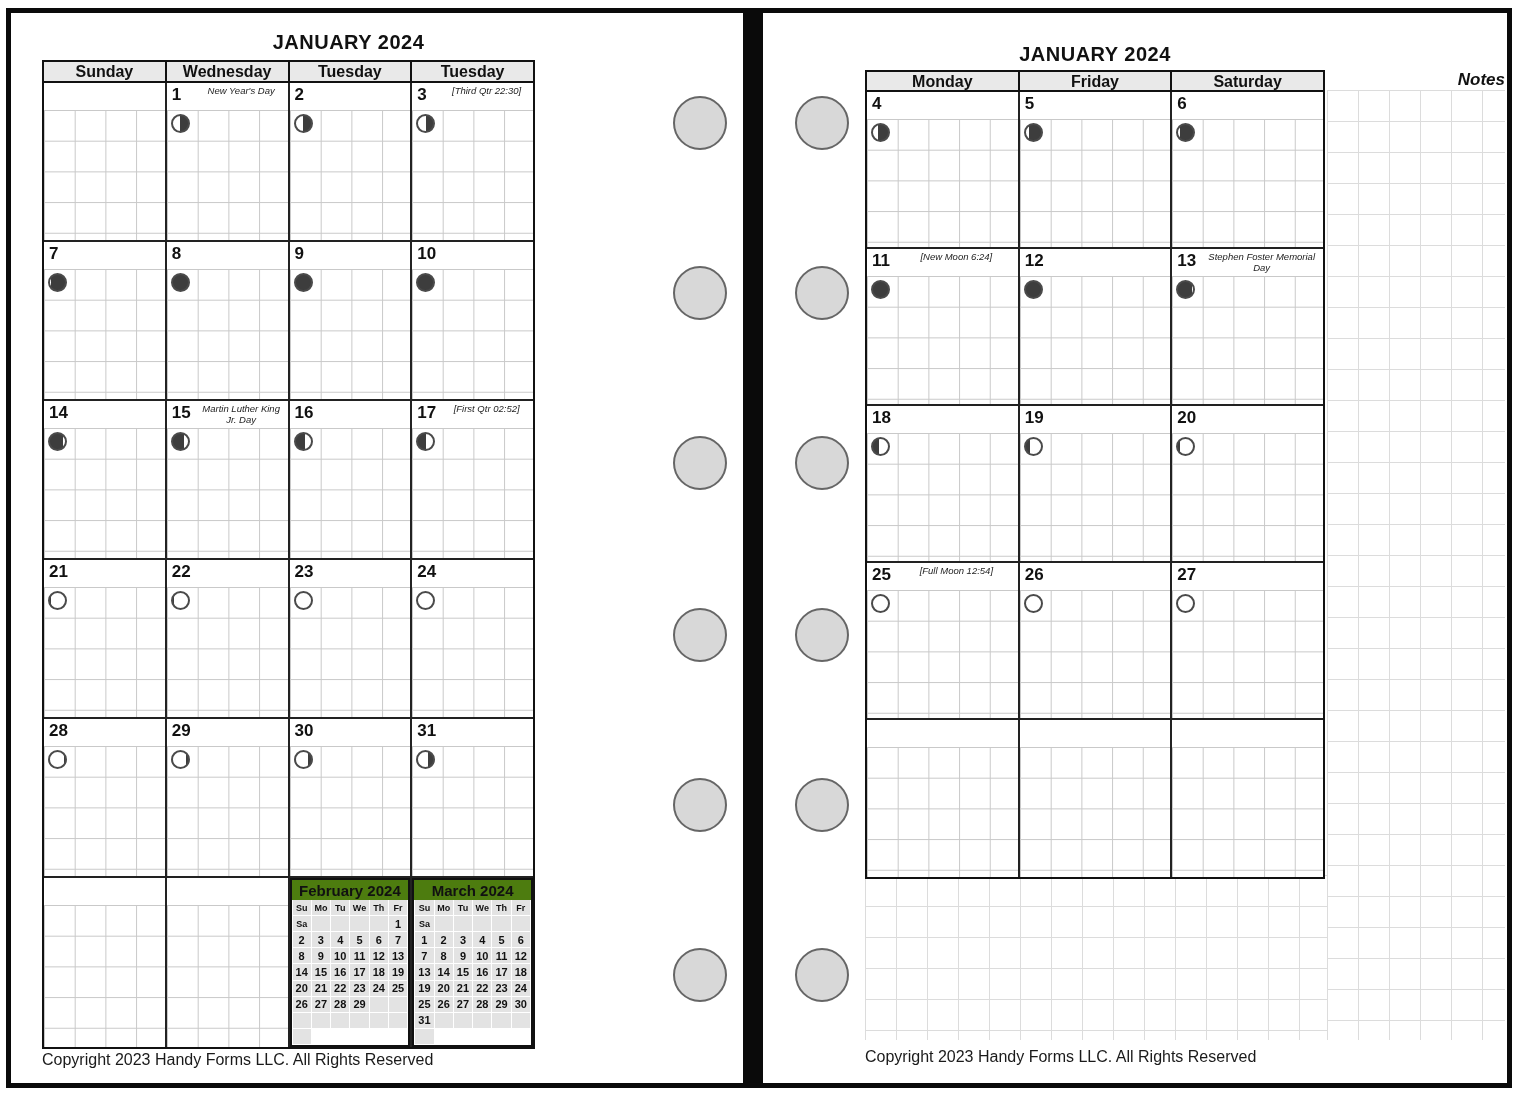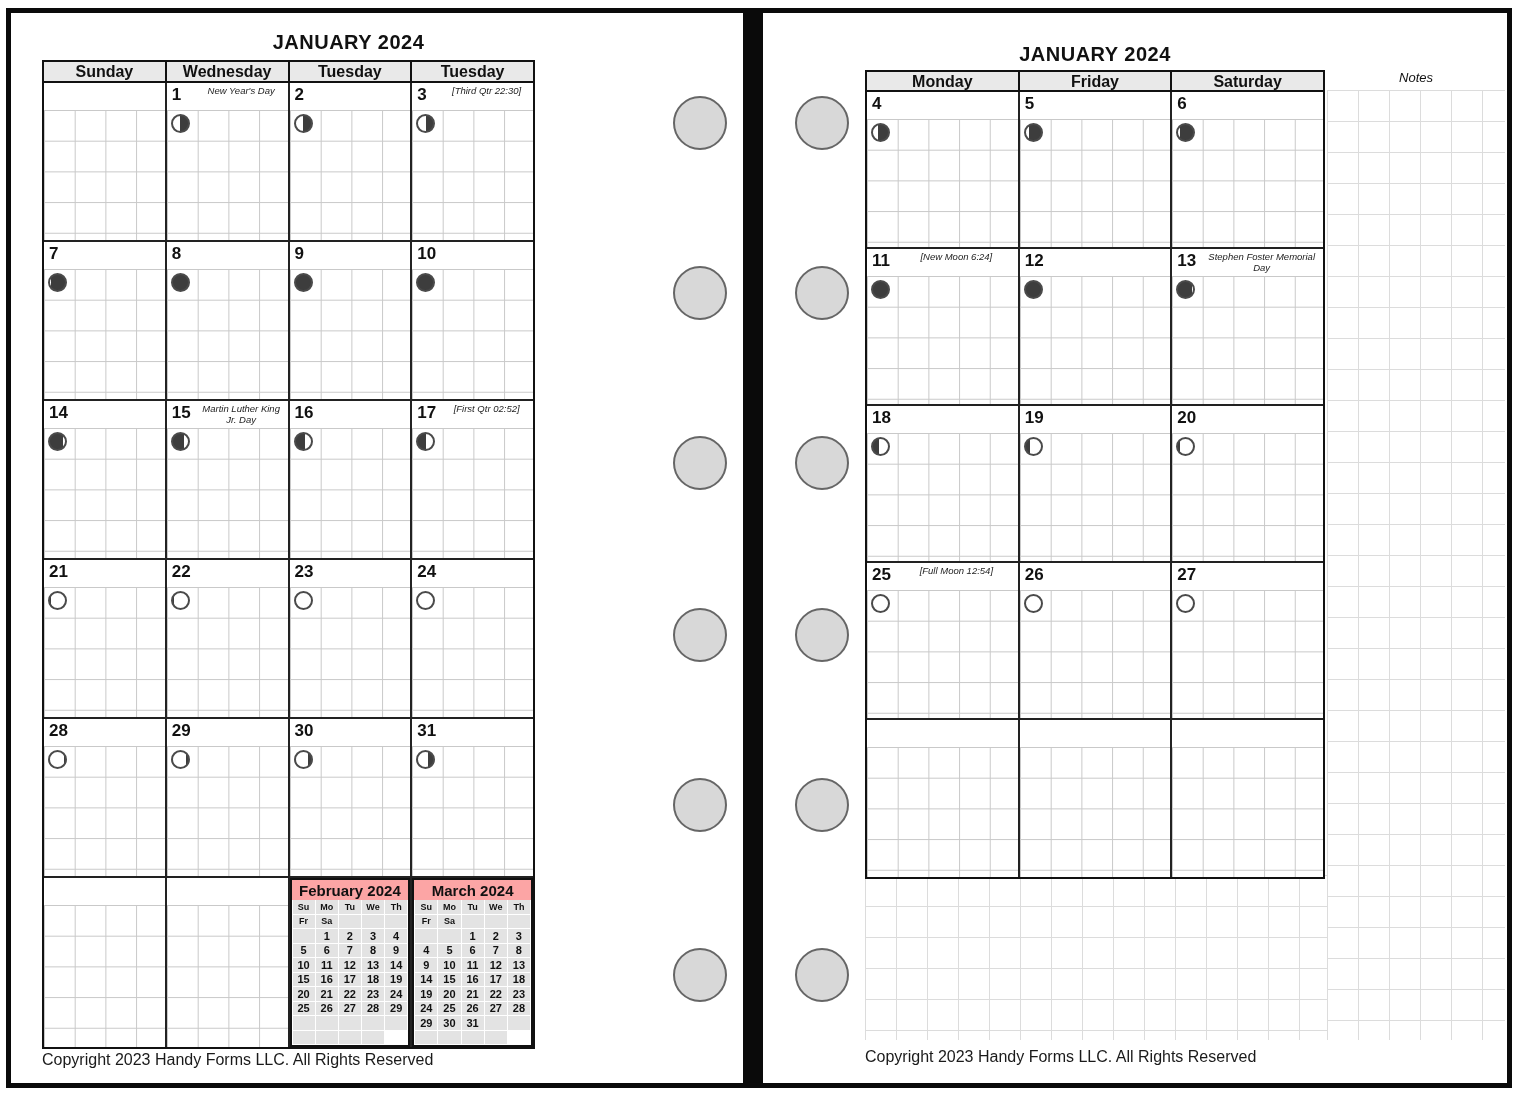--- a/index.html
+++ b/index.html
@@ -14,29 +14,29 @@
   .header-cell:last-child{border-right:none;}
   .week-row{display:flex;border-bottom:2px solid #222;box-sizing:border-box;}
   .week-row:last-child{border-bottom:none;}
   .day-cell{flex:1;position:relative;border-right:2px solid #222;box-sizing:border-box;display:flex;flex-direction:column;overflow:hidden;background:#fff;}
   .day-cell:last-child{border-right:none;}
   .day-num-band{height:27px;flex:none;position:relative;}
   .day-num{position:absolute;left:5px;top:2px;font-weight:bold;font-size:17px;}
   .day-note{position:absolute;left:30px;right:2px;top:3px;font-style:italic;font-size:9.5px;line-height:1.15;text-align:center;color:#222;}
   .day-grid{flex:1;position:relative;background-image:linear-gradient(to right,#c9c9c9 1px,transparent 1px),linear-gradient(to bottom,#c9c9c9 1px,transparent 1px);background-size:30.7px 30.7px;}
   .moon{position:absolute;left:4px;top:4px;width:15px;height:15px;border-radius:50%;border:2px solid #4a4a4a;box-sizing:content-box;}
-  .minical{width:100%;height:100%;display:flex;flex-direction:column;border:2px solid #111;box-sizing:border-box;background:#fca5a5;}
+  .minical{width:100%;height:100%;display:flex;flex-direction:column;border:2px solid #111;box-sizing:border-box;background:#4d7c0f;}
   .minical-title{text-align:center;font-weight:bold;font-size:15px;padding:2px 0 1px;flex:none;}
-  .minical-grid{flex:1;display:grid;grid-template-columns:repeat(5,1fr);grid-auto-rows:1fr;gap:1px;padding:0 1px 1px;background:#fff;}
+  .minical-grid{flex:1;display:grid;grid-template-columns:repeat(6,1fr);grid-auto-rows:1fr;gap:1px;padding:0 1px 1px;background:#fff;}
   .minical-grid .mc-cell{background:#e3e3e3;font-weight:bold;text-align:center;display:flex;align-items:center;justify-content:center;}
   .minical-grid .mc-dh{font-size:9px;}
   .minical-grid .mc-dc{font-size:11px;}
   .hole{position:absolute;width:54px;height:54px;border-radius:50%;background:#d8d8d8;border:2px solid #666;box-sizing:border-box;}
   .copyright{position:absolute;font-size:16px;color:#1a1a1a;}
-  .notes-label{position:absolute;font-weight:normal;font-style:italic;font-size:13px;text-align:center;}
+  .notes-label{position:absolute;font-weight:bold;font-style:italic;font-size:17px;text-align:right;}
   .bg-grid{position:absolute;background-image:linear-gradient(to right,#dcdcdc 1px,transparent 1px),linear-gradient(to bottom,#dcdcdc 1px,transparent 1px);background-size:31px 31px;}
 </style>
 </head>
 <body>
 
 <div id="spread">
 
   <div class="page" id="left-page">
     <div class="page-title" style="left:31px;width:613px;top:18px;">JANUARY 2024</div>
     <div class="cal-table" id="left-table" style="left:31px;top:47px;width:493px;">

